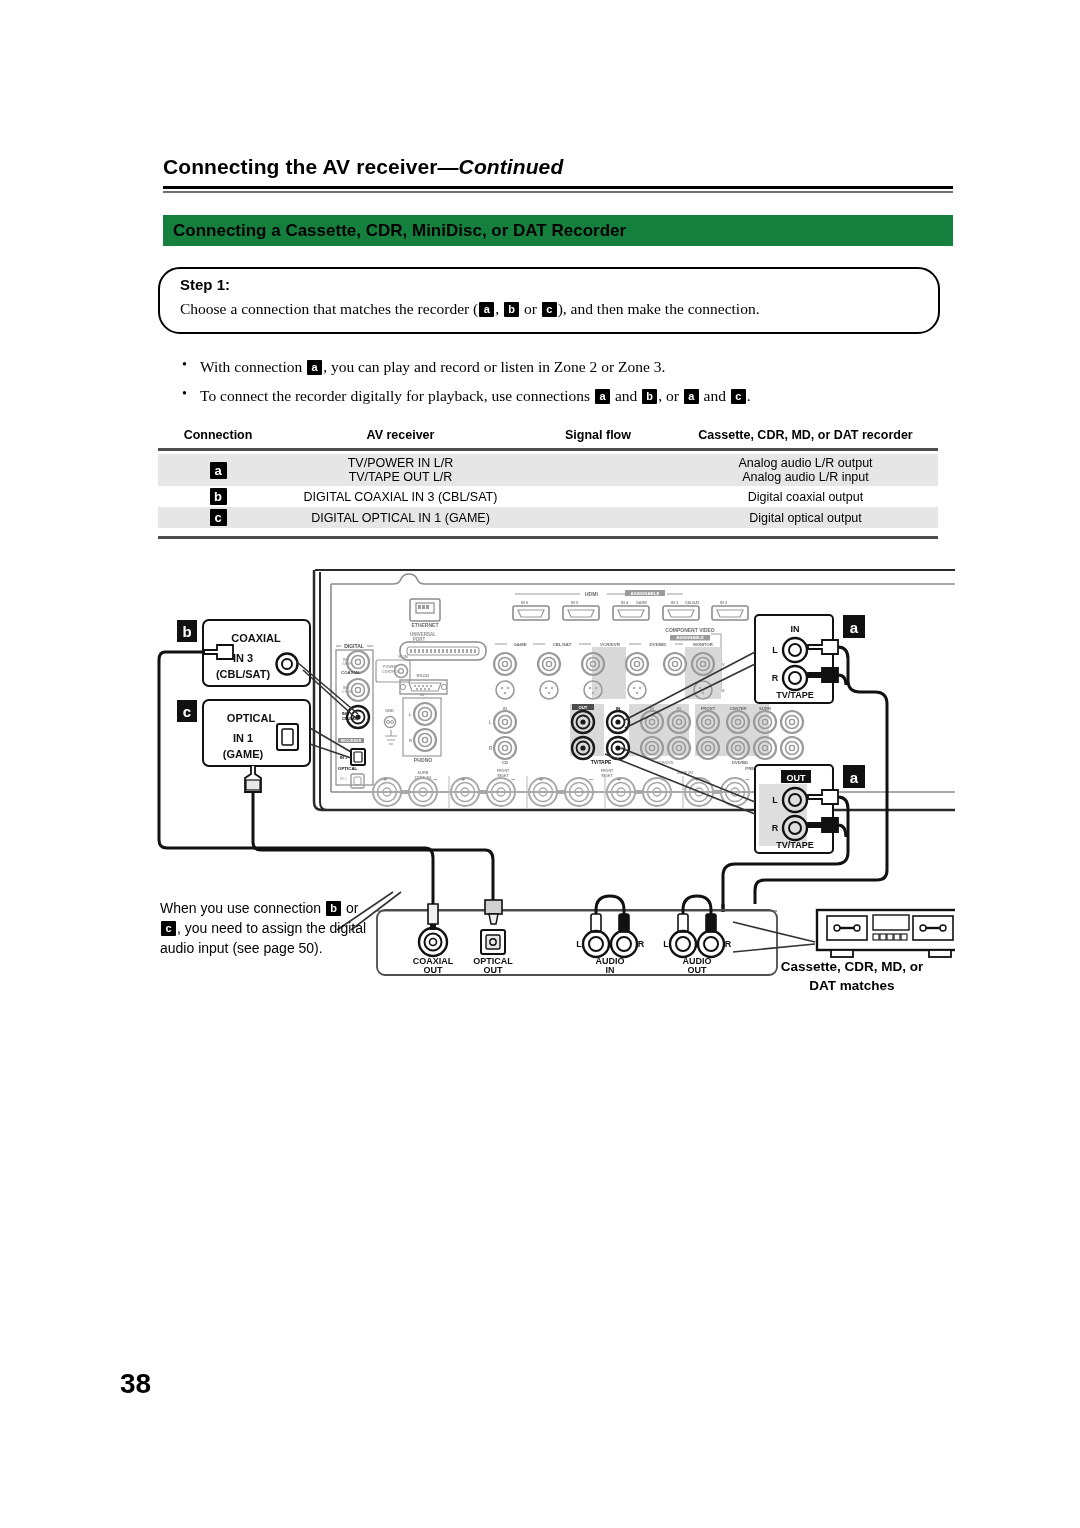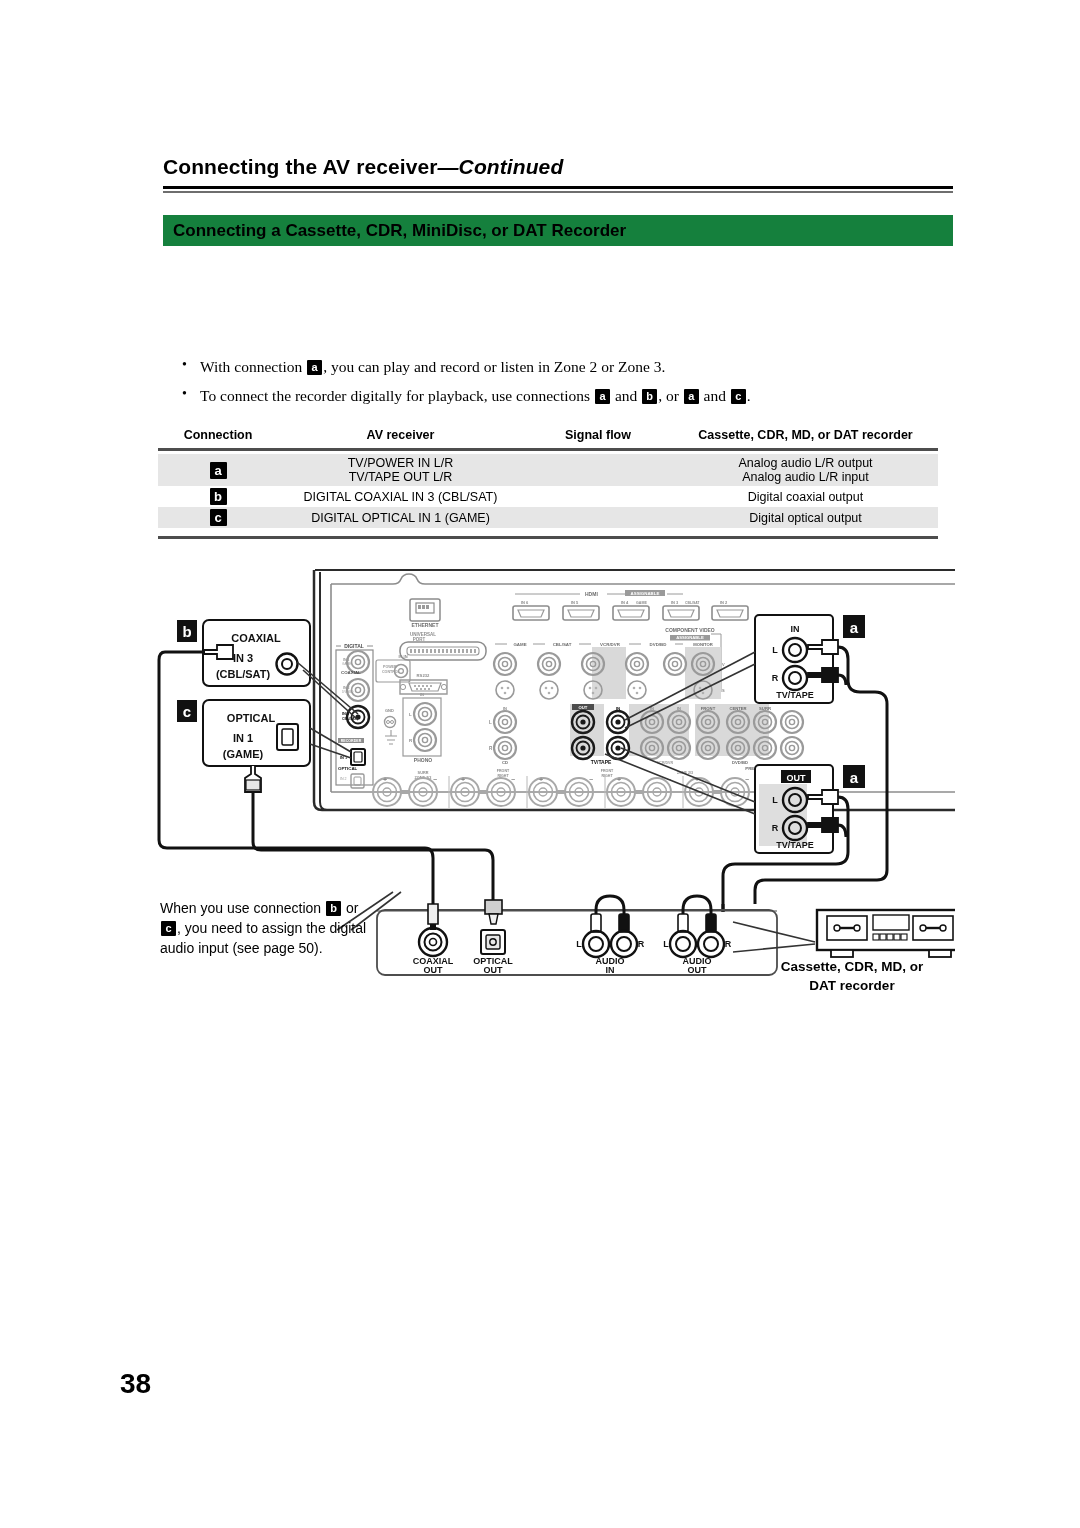--- a/index.html
+++ b/index.html
@@ -74,20 +74,24 @@
   <div class="rh">
     <div class="rh-title"><span>Connecting the AV receiver</span><span class="cont">—Continued</span></div>
   </div>
   <div class="rh-rule1"></div>
   <div class="rh-rule2"></div>
 
   <div class="secbar">
     <span>Connecting a Cassette, CDR, MiniDisc, or DAT Recorder</span>
   </div>
 
+  <div class="stepbox">
+    <div class="step-label">Step 1:</div>
+    <div class="step-text"><span>Choose a connection that matches the recorder (</span><span class="abc">a</span><span>, </span><span class="abc">b</span><span> or </span><span class="abc">c</span><span>), and then make the connection.</span></div>
+  </div>
 
   <div class="bullets">
     <div class="bul"><span>With connection </span><span class="abc">a</span><span>, you can play and record or listen in Zone 2 or Zone 3.</span></div>
     <div class="bul"><span>To connect the recorder digitally for playback, use connections </span><span class="abc">a</span><span> and </span><span class="abc">b</span><span>, or </span><span class="abc">a</span><span> and </span><span class="abc">c</span><span>.</span></div>
   </div>
 
   <div class="tbl">
     <table>
       <thead>
         <tr>
@@ -624,18 +628,18 @@
       <rect x="676" y="398" width="22" height="7" fill="#fff" stroke="#111" stroke-width="1.8"></rect>
       <rect x="774" y="398" width="22" height="7" fill="#fff" stroke="#111" stroke-width="1.8"></rect>
     </g>
   </svg>
   </div>
 
   <div class="note"><span>When you use connection </span><span class="abc">b</span><span> or </span><span class="abc">c</span><span>, you need to assign the digital audio input (see page 50).</span></div>
 
   <div class="reccap">
     <div>Cassette, CDR, MD, or</div>
-    <div>DAT recorder</div>
+    <div>DAT matches</div>
   </div>
 
   <div class="pgno">38</div>
 
 </div>
 
 </body></html>

